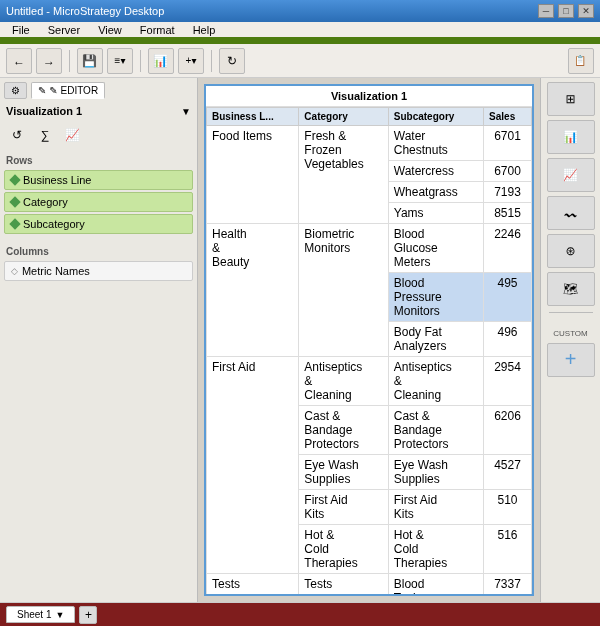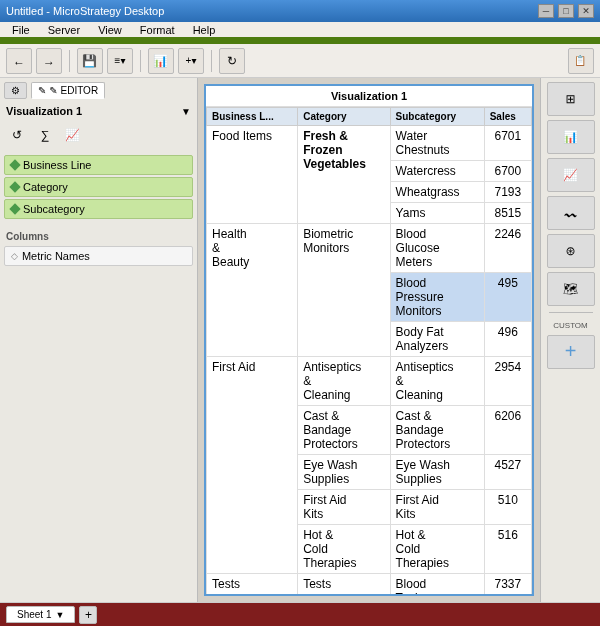--- a/index.html
+++ b/index.html
@@ -199,21 +199,21 @@
     }
     .right-btn {
       width: 48px; height: 34px;
       background: #ddd; border: 1px solid #bbb;
       display: flex; align-items: center; justify-content: center;
       cursor: pointer; border-radius: 2px; font-size: 16px;
     }
     .right-sep { width: 44px; height: 1px; background: #bbb; margin: 2px 0; }
     .custom-label {
       font-size: 8px; color: #555; text-align: center;
-      line-height: 1.2; margin-top: 2px;
+      line-height: 1.2; margin-top: 10px;
     }
     .custom-plus {
       width: 48px; height: 34px;
       background: #ddd; border: 1px solid #bbb;
       display: flex; align-items: center; justify-content: center;
       cursor: pointer; border-radius: 2px; font-size: 20px; color: #5b9bd5;
     }
 
     
     .status-bar {
@@ -293,20 +293,21 @@
       <span class="viz-name">Visualization 1</span>
       <span class="viz-arrow">▼</span>
     </div>
 
     <div class="viz-actions">
       <div class="viz-action-btn">↺</div>
       <div class="viz-action-btn">∑</div>
       <div class="viz-action-btn">📈</div>
     </div>
 
+    <div class="section-label">Rows</div>
     <div class="field-item">
       <div class="diamond"></div>
       <span class="field-label">Business Line</span>
     </div>
     <div class="field-item">
       <div class="diamond"></div>
       <span class="field-label">Category</span>
     </div>
     <div class="field-item">
       <div class="diamond"></div>
@@ -332,21 +333,21 @@
             <tr>
               <th>Business L...</th>
               <th>Category</th>
               <th>Subcategory</th>
               <th>Sales</th>
             </tr>
           </thead>
           <tbody id="viz-table-body">
           <tr>
                 <td rowspan="4" style="white-space: pre-line;">Food Items</td>
-                <td rowspan="4" style="white-space: pre-line; font-weight: bold;">Fresh &amp;
+                <td rowspan="4" style="white-space: pre-line;">Fresh &amp;
 Frozen
 Vegetables</td>
                 <td style="white-space: pre-line;">Water
 Chestnuts</td>
                 <td class="sales">6701</td>
               </tr>
               <tr>
                 <td style="white-space: pre-line;">Watercress</td>
                 <td class="sales">6700</td>
               </tr>

